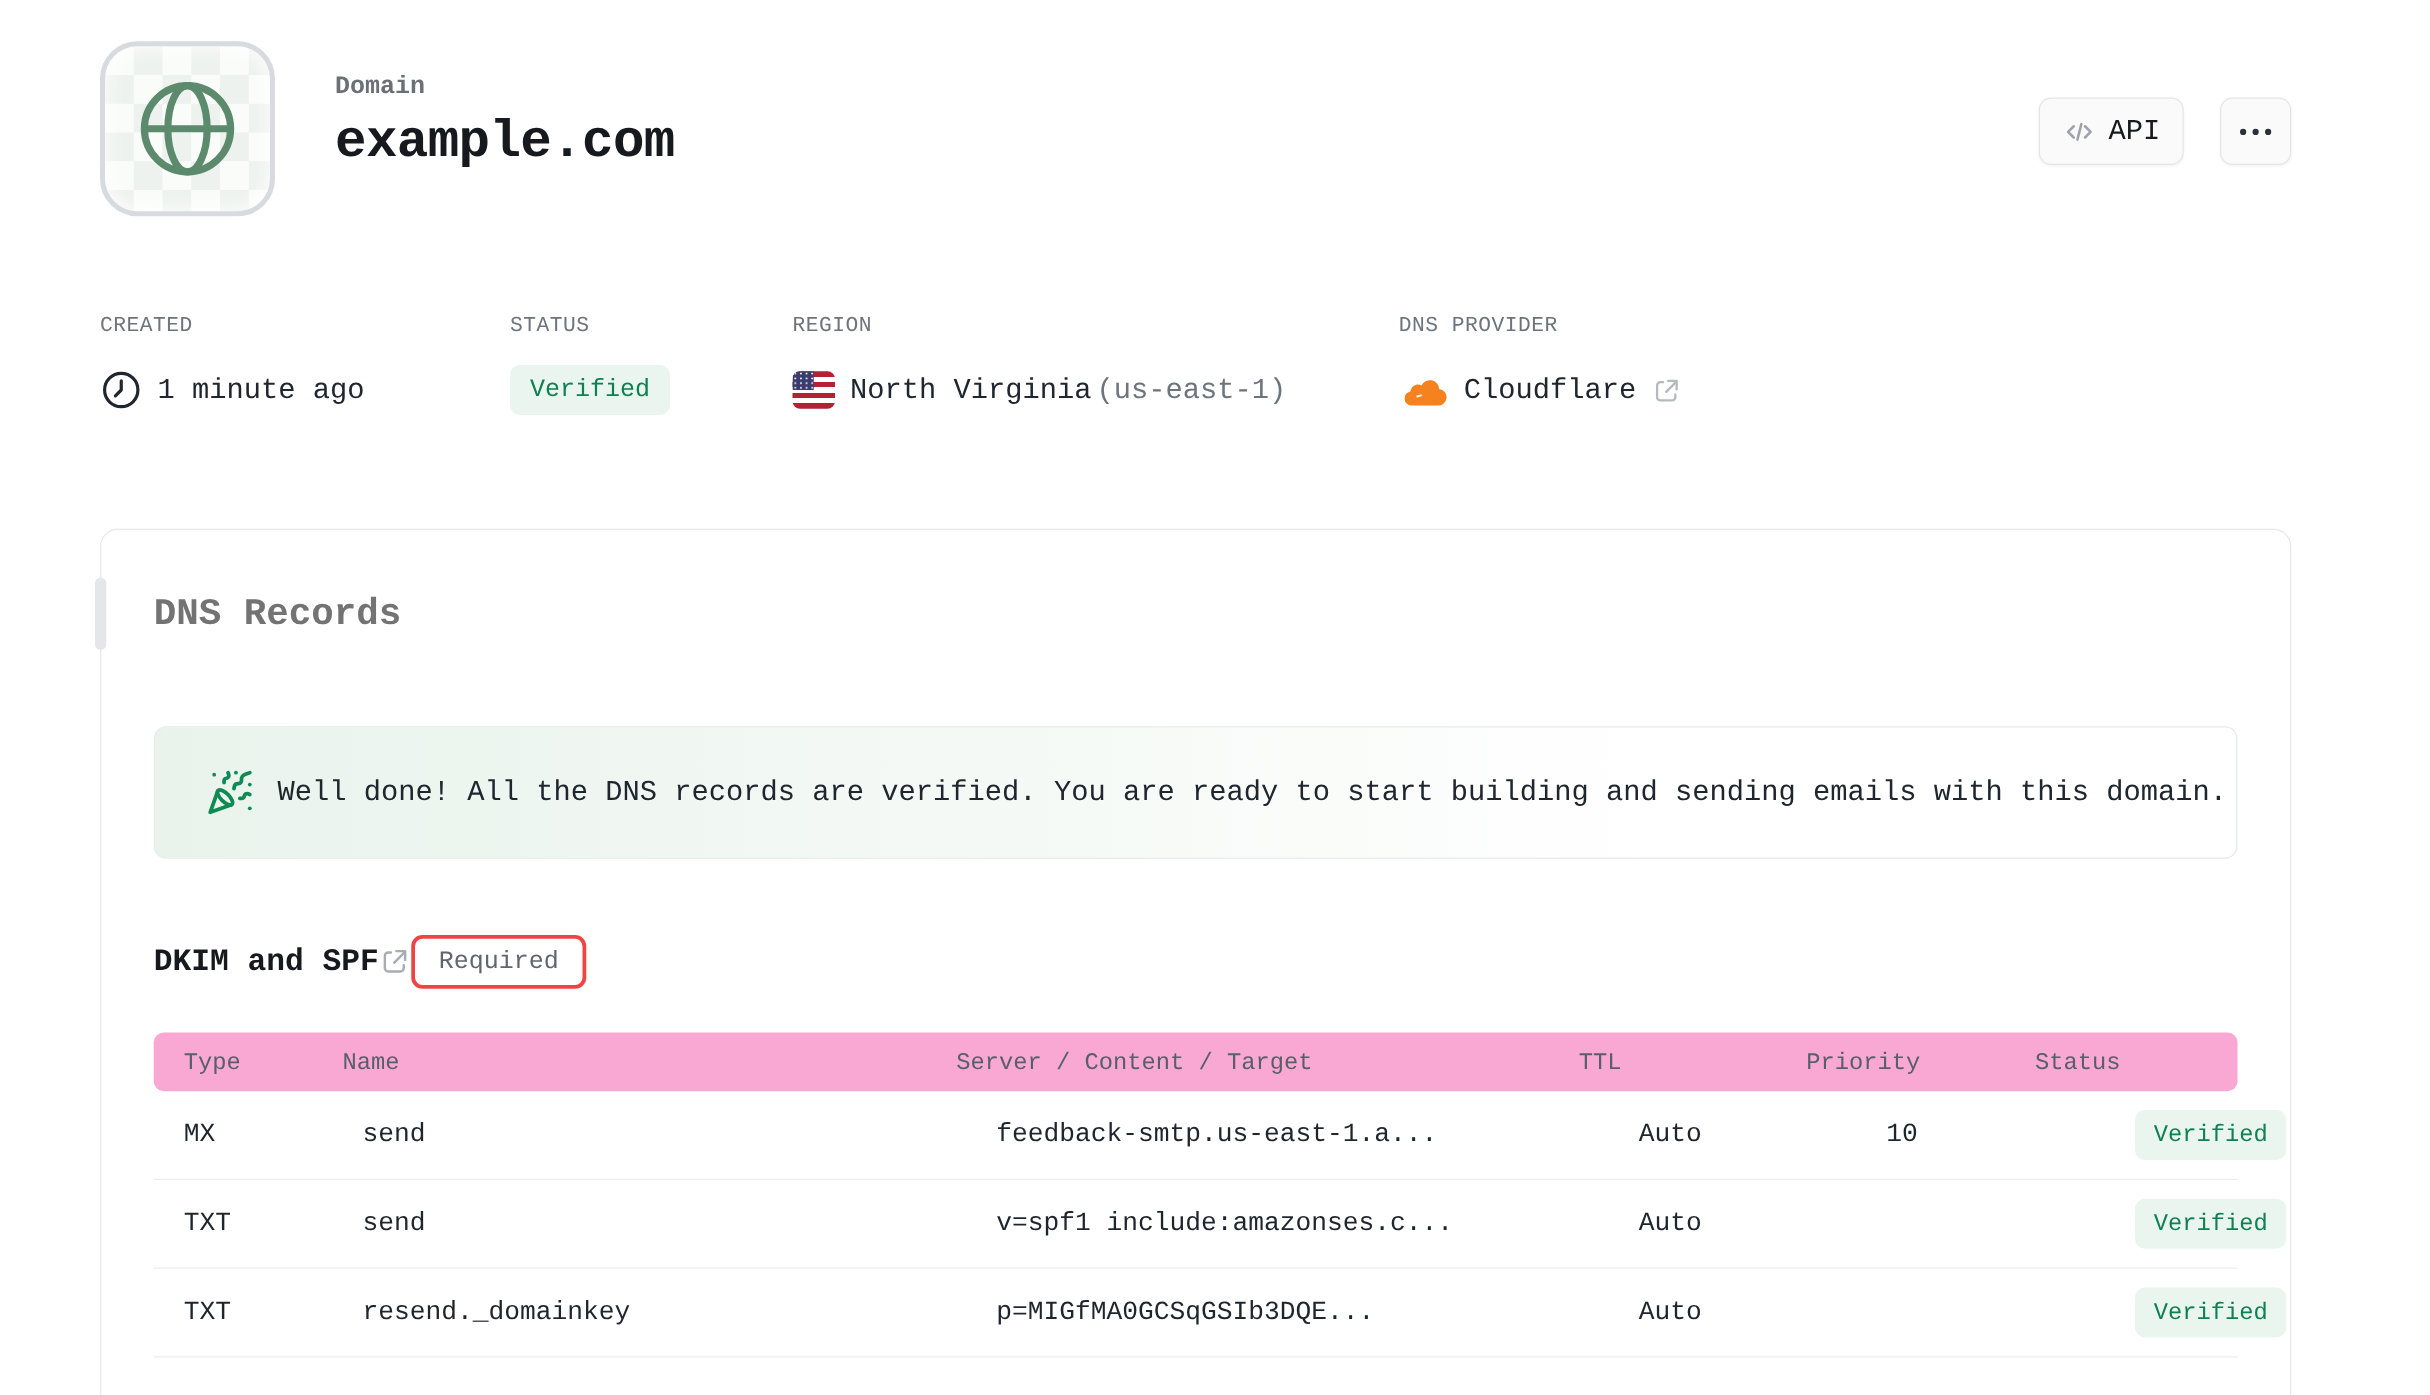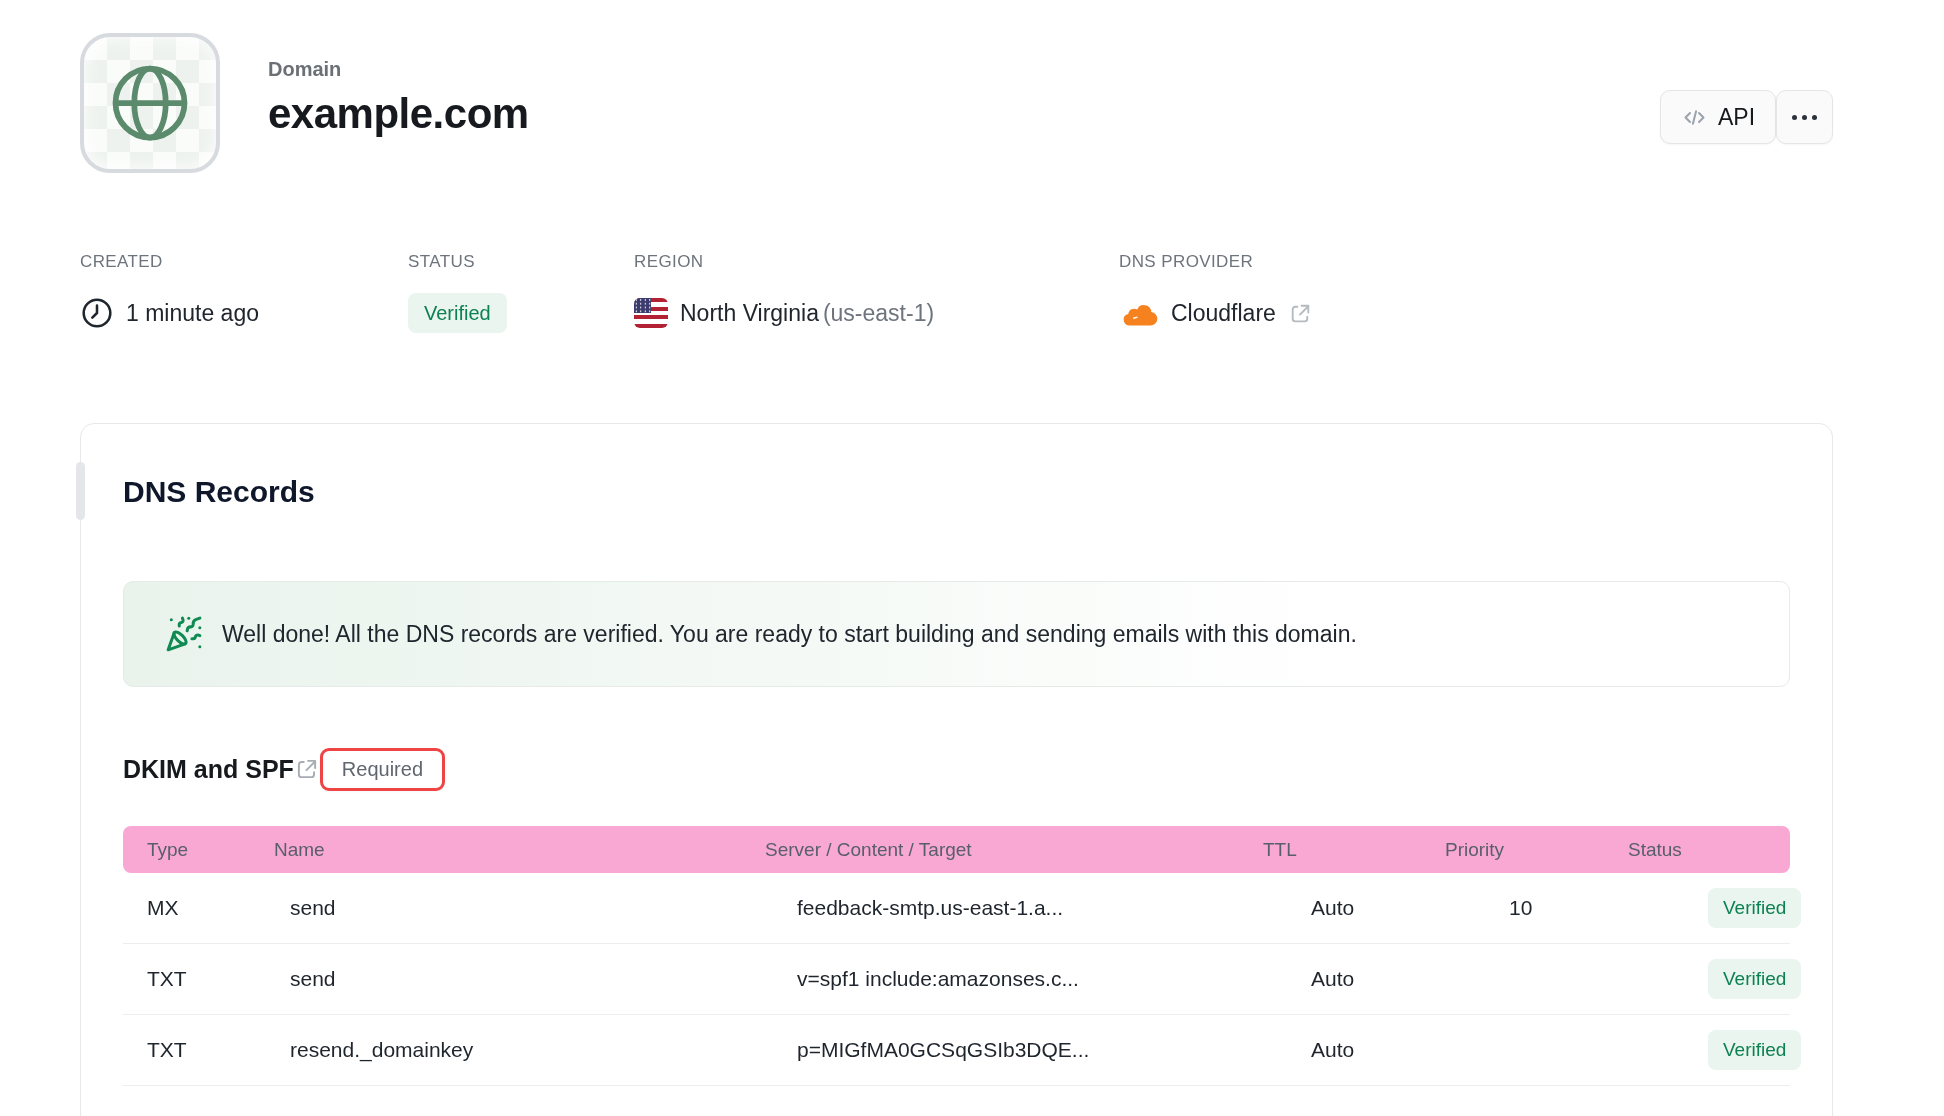--- a/index.html
+++ b/index.html
@@ -1,36 +1,36 @@
 <!DOCTYPE html>
 <html><head>
 <meta charset="utf-8">
 <style>
   * { margin:0; padding:0; box-sizing:border-box; }
   html,body { background:#fff; }
   .page {
     position:relative; width:1944px; height:1116px; overflow:hidden;
-    background:#ffffff; font-family:Liberation Sans, sans-serif;
+    background:#ffffff; font-family:Liberation Mono, monospace;
     color:#1f252d;
   }
 
   
   .avatar {
     position:absolute; left:80px; top:33px; width:140px; height:140px;
     border-radius:30px; border:4px solid #d7dade;
     background:repeating-conic-gradient(#edf2ee 0% 25%, #fafcfa 0% 50%);
     background-size:46px 46px;
     box-shadow:inset 0 0 20px rgba(255,255,255,.95);
     display:flex; align-items:center; justify-content:center;
   }
   .title-block { position:absolute; left:268px; top:58px; }
   .title-label { font-size:20px; font-weight:600; color:#6a7076; margin-bottom:9px; }
   .page-title { font-size:42px; font-weight:700; color:#16191d; letter-spacing:-0.5px; }
 
-  .header-actions { position:absolute; top:90px; right:111px; display:flex; }
+  .header-actions { position:absolute; top:78px; right:111px; display:flex; gap:29px; }
   .btn {
     height:54px; display:flex; align-items:center; justify-content:center;
     background:#fafafa; border:1px solid #e4e5e8; border-radius:10px;
     box-shadow:0 1px 2px rgba(0,0,0,.04); cursor:pointer;
     font-family:inherit; font-size:23px; color:#16191d;
   }
   .btn-api { width:116px; gap:10px; }
   .btn-more { width:57px; gap:5px; }
   .dot { width:5px; height:5px; border-radius:50%; background:#2b313a; }
 
@@ -65,21 +65,21 @@
   
   .card {
     position:absolute; left:80px; top:423px; width:1753px; height:800px;
     border:1px solid #e7e8eb; border-radius:14px; background:#fff;
     padding:0 42px;
   }
   .anchor-pill {
     position:absolute; left:76px; top:462px; width:9px; height:58px;
     background:#e5e6e9; border-radius:6px; z-index:2;
   }
-  .card h2 { margin-top:49px; font-size:30px; line-height:38px; font-weight:700; color:#0f172a; }
+  .card h2 { margin-top:49px; font-size:30px; line-height:38px; font-weight:700; color:#737373; }
 
   .banner {
     margin-top:70px; height:106px; border:1px solid #e6ebe7; border-radius:10px;
     background:linear-gradient(90deg,#e9f3ec 0%,#f6faf7 45%,#ffffff 72%);
     display:flex; align-items:center; gap:19px; padding-left:41px;
     font-size:23px; color:#20262e;
   }
 
   .section-row { margin-top:60px; display:flex; align-items:center; height:44px; }
   .section-title { font-size:25px; font-weight:700; color:#16191d; }

